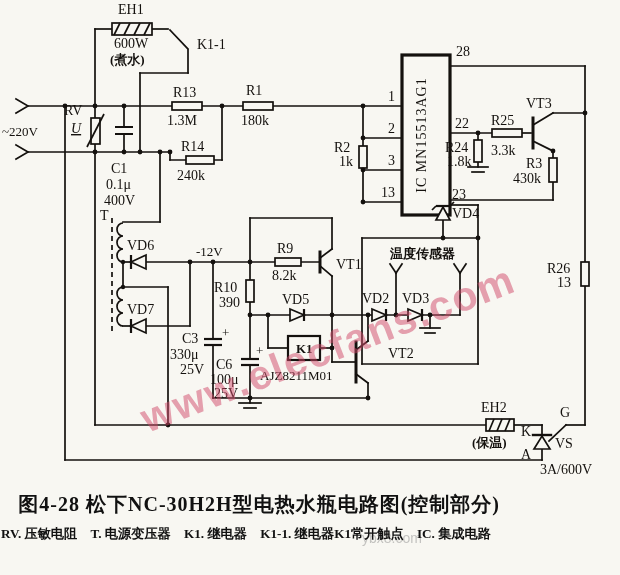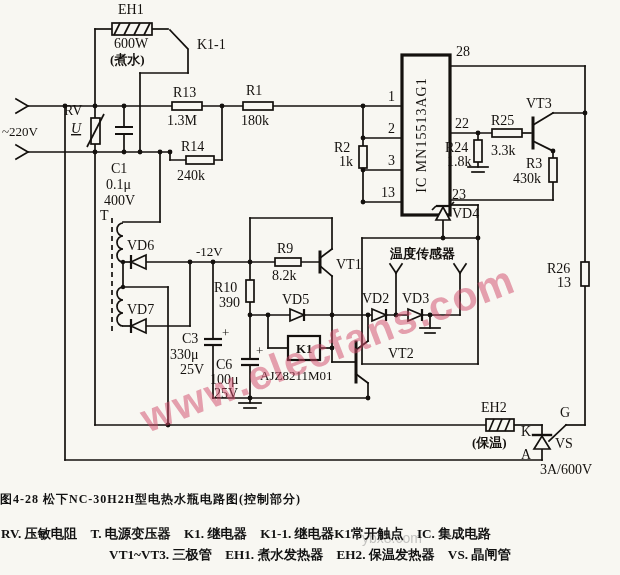--- a/index.html
+++ b/index.html
@@ -13,21 +13,21 @@
   svg text{
     font-family:"Liberation Serif","DejaVu Serif",serif;
     fill:#14110e;
     font-size:14px;
   }
   svg text.sm{font-size:13px;}
   svg text.cjk{font-size:13px;font-weight:bold;}
   svg text.pin{font-size:14px;}
   .caption{
     position:absolute;left:0;top:491px;width:500px;
-    text-align:left;font-size:12px;font-weight:bold;color:#111;
+    text-align:right;font-size:20px;font-weight:bold;color:#111;
     letter-spacing:1px;
   }
   .legend1{
     position:absolute;left:1px;top:525px;width:570px;
     font-size:13.2px;color:#111;font-weight:bold;white-space:nowrap;
   }
   .legend2{
     position:absolute;left:0;top:546px;width:620px;text-align:center;
     font-size:13.2px;color:#111;font-weight:bold;white-space:nowrap;
   }
@@ -378,15 +378,14 @@
     <text x="521" y="436">K</text>
     <text x="521" y="459">A</text>
   </g>
 </svg>
 
 <div class="watermark">www.elecfans.com</div>
 <div class="watermark2">ybx8.com</div>
 
 <div class="caption">图4-28   松下NC-30H2H型电热水瓶电路图(控制部分)</div>
 <div class="legend1">RV. 压敏电阻　T. 电源变压器　K1. 继电器　K1-1. 继电器K1常开触点　IC. 集成电路</div>
-<div class="legend2">VT1~VT3. 三极管　EH1. 煮水发热器　EH2. 保温发热器　VS. 晶闸管</div>
 
 </div>
 
 </body></html>

